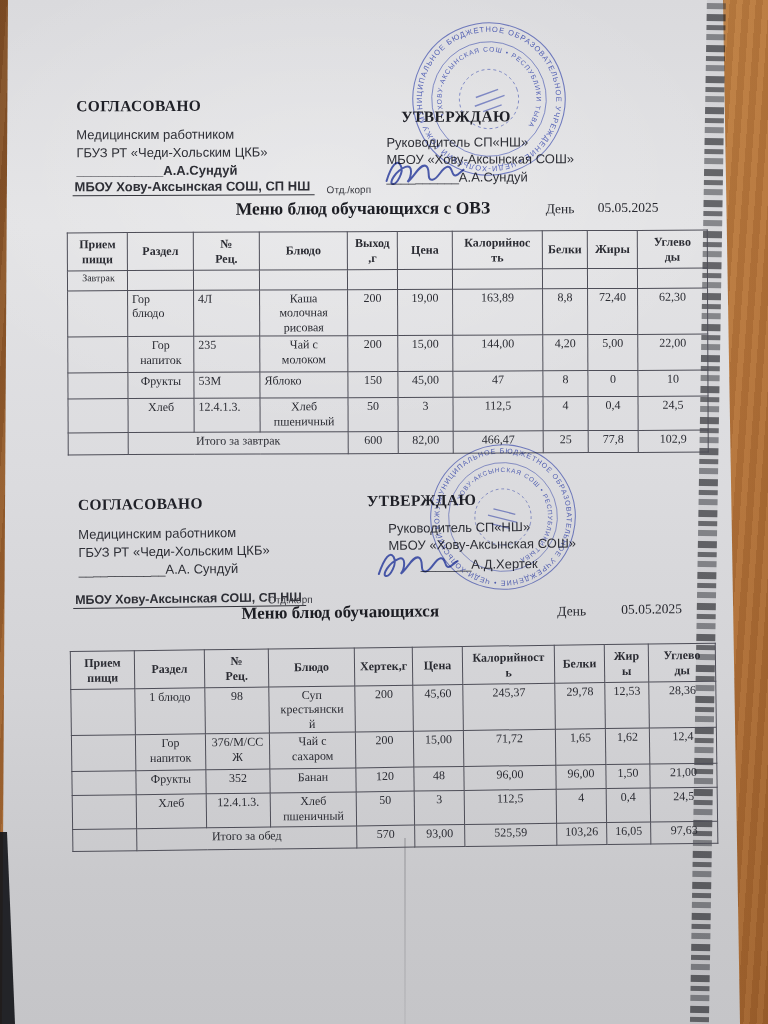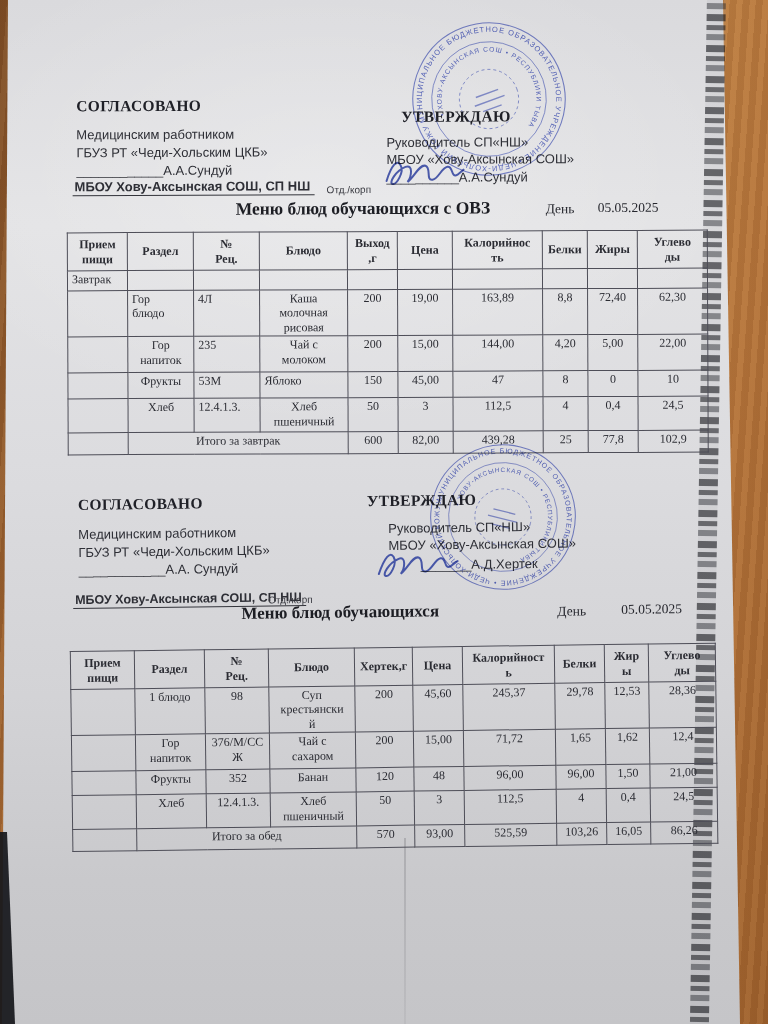--- a/index.html
+++ b/index.html
@@ -69,21 +69,21 @@
 <div class="dark-corner-left"></div>
 <div class="crease"></div>
 
 <div class="section s1">
 
   <div class="abs h-bold" style="left:78px;top:96px;">СОГЛАСОВАНО</div>
   <div class="abs h-bold" style="left:403px;top:108px;">УТВЕРЖДАЮ</div>
 
   <div class="abs line" style="left:78px;top:126px;">Медицинским работником</div>
   <div class="abs line" style="left:78px;top:144px;">ГБУЗ РТ «Чеди-Хольским ЦКБ»</div>
-  <div class="abs line" style="left:78px;top:162px;">____________А.А.Сундуй</div>
+  <div class="abs line" style="left:78px;top:162px;font-weight:bold;">____________А.А.Сундуй</div>
   <div class="abs line underlined" style="left:74px;top:178px;">МБОУ Хову-Аксынская СОШ, СП НШ</div>
   <div class="abs line small" style="left:328px;top:184px;">Отд./корп</div>
 
   <div class="abs line" style="left:388px;top:135px;">Руководитель  СП«НШ»</div>
   <div class="abs line" style="left:388px;top:152px;">МБОУ «Хову-Аксынская СОШ»</div>
   <div class="abs line" style="left:388px;top:170px;">__________А.А.Сундуй</div>
 
   <div class="abs title" style="left:237px;top:198px;">Меню блюд обучающихся с ОВЗ</div>
   <div class="abs daylbl" style="left:547px;top:202px;">День</div>
   <div class="abs dateval" style="left:599px;top:201px;">05.05.2025</div>
@@ -113,21 +113,21 @@
 ,г</th>
       <th>Цена</th>
       <th>Калорийнос
 ть</th>
       <th>Белки</th>
       <th>Жиры</th>
       <th>Углево
 ды</th>
     </tr>
     <tr class="h20">
-      <td class="al" style="font-size:12px;">Завтрак</td>
+      <td class="al" style="font-size:10px;text-align:center;">Завтрак</td>
       <td></td>
       <td></td>
       <td></td>
       <td></td>
       <td></td>
       <td></td>
       <td></td>
       <td></td>
       <td></td>
     </tr>
@@ -183,21 +183,21 @@
       <td>112,5</td>
       <td>4</td>
       <td>0,4</td>
       <td>24,5</td>
     </tr>
     <tr class="h22">
       <td></td>
       <td colspan="3">Итого за завтрак</td>
       <td>600</td>
       <td>82,00</td>
-      <td>439,28</td>
+      <td>466,47</td>
       <td>25</td>
       <td>77,8</td>
       <td>102,9</td>
     </tr>
   </tbody>
     </table>
 
   <svg class="sig" style="left:385px;top:155px;" width="82" height="34" viewBox="0 0 82 34">
     <path d="M3 26 C8 10 14 4 17 10 C21 17 13 30 9 29 C5 28 12 16 22 12 C30 9 28 22 24 27 C31 22 36 9 42 11 C48 13 42 26 49 25 C55 24 58 13 64 12 C70 11 67 24 74 20 L80 15" stroke="#2e3f9e" stroke-width="2" fill="none" stroke-linecap="round" opacity=".85"></path>
   </svg>
@@ -330,21 +330,21 @@
       <td>24,5</td>
     </tr>
     <tr class="h22">
       <td></td>
       <td colspan="3">Итого за обед</td>
       <td>570</td>
       <td>93,00</td>
       <td>525,59</td>
       <td>103,26</td>
       <td>16,05</td>
-      <td>86,26</td>
+      <td>97,63</td>
     </tr>
   </tbody>
     </table>
 
   <svg class="sig" style="left:375px;top:546px;" width="85" height="36" viewBox="0 0 85 36">
     <path d="M3 28 C9 11 15 5 18 11 C22 18 14 31 10 30 C6 29 13 17 23 13 C31 10 29 23 25 28 C32 23 37 10 43 12 C49 14 43 27 50 26 C56 25 59 14 65 13 C71 12 68 25 75 21 L82 16" stroke="#2e3f9e" stroke-width="2" fill="none" stroke-linecap="round" opacity=".85"></path>
   </svg>
 </div>
 
 <svg class="stamp" style="left:428px;top:442px;transform:rotate(14deg);" width="150" height="150" viewBox="0 0 160 160">

